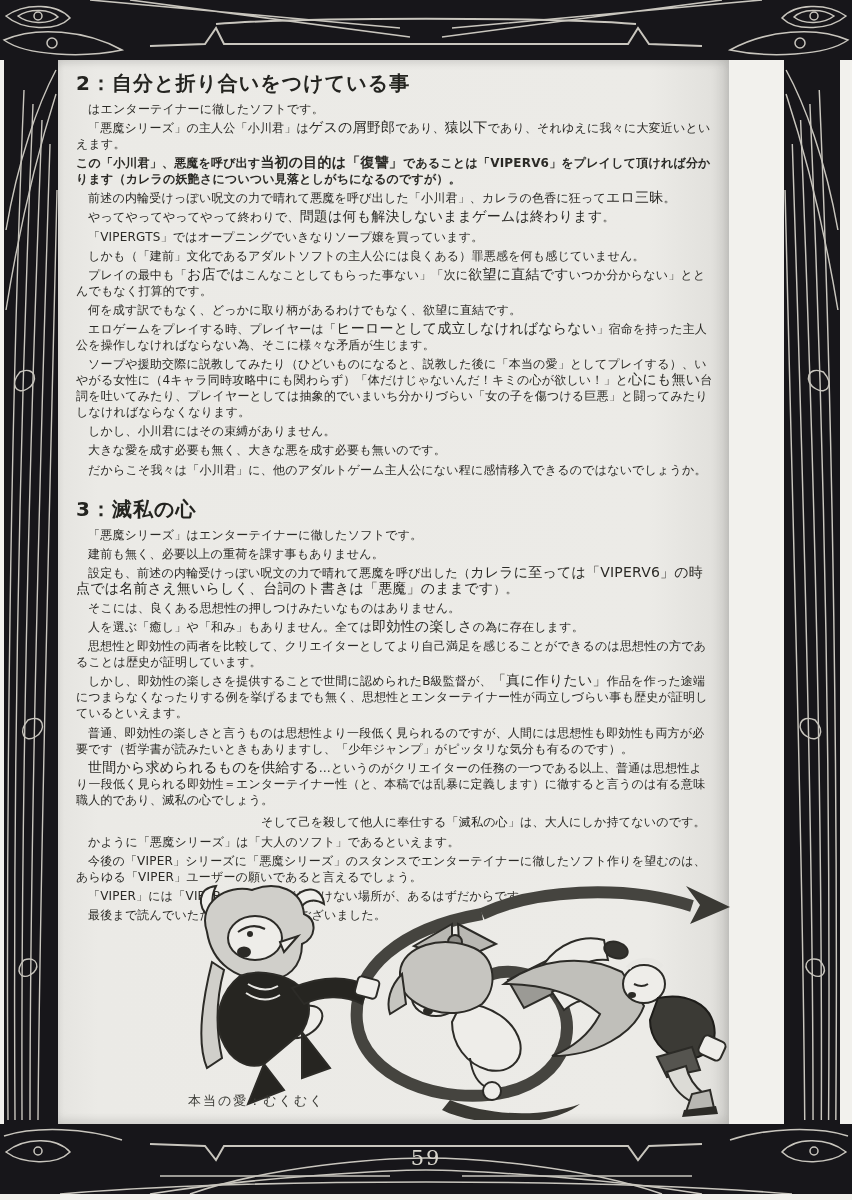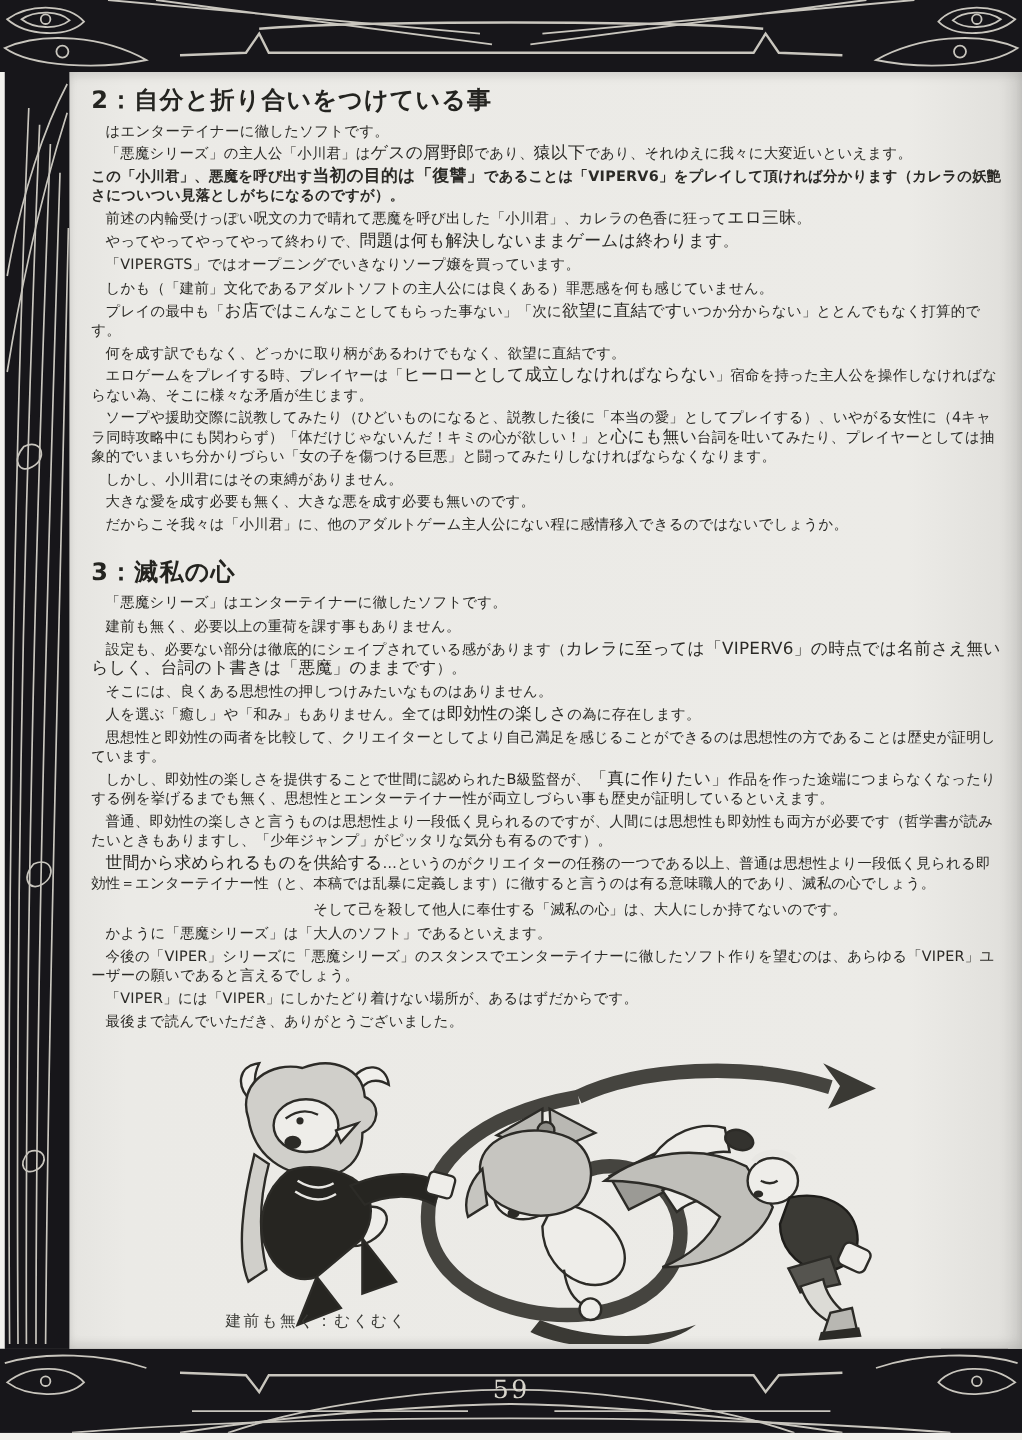--- a/index.html
+++ b/index.html
@@ -5,21 +5,21 @@
   html,body{margin:0;padding:0;background:#ffffff;}
   .page{position:relative;width:852px;height:1200px;background:#f2f1ed;overflow:hidden;
         font-family:"DejaVu Sans",sans-serif;}
   .band{position:absolute;background:#17161a;}
   .band svg{display:block;width:100%;height:100%;}
   .band-top{left:0;top:0;width:852px;height:60px;}
   .band-bottom{left:0;top:1124px;width:852px;height:70px;}
   .band-left{left:4px;top:60px;width:54px;height:1064px;}
   .band-right{left:784px;top:60px;width:56px;height:1064px;}
   .band-right svg{transform:scaleX(-1);}
-  .paper{position:absolute;left:58px;top:60px;width:794px;height:1064px;box-sizing:border-box;
+  .paper{position:absolute;left:58px;top:60px;width:671px;height:1064px;box-sizing:border-box;
          background:linear-gradient(90deg,#e5e4e0 0%,#ebeae6 6%,#ecebe7 88%,#dfdeda 100%);
          box-shadow:inset -8px 0 12px rgba(0,0,0,.10), inset 0 -5px 8px rgba(0,0,0,.06), inset 0 4px 6px rgba(0,0,0,.05);
          padding:8px 16px 0 18px;color:#2b2a26;}
   .section-heading{font-size:20px;font-weight:bold;color:#242420;letter-spacing:1px;margin:2px 0 4px 0;}
   .section+.section .section-heading{margin-top:18px;}
   .paragraphs p{margin:1px 0 3px 0;font-size:12px;line-height:1.34;text-indent:1em;letter-spacing:.2px;}
   .paragraphs p span.em{font-size:14px;line-height:1.05;}
   .paragraphs p.no-indent{text-indent:0;font-weight:bold;}
   .paragraphs p.pull-quote{text-indent:0;padding-left:185px;margin-top:6px;margin-bottom:4px;}
   .paragraphs p.gap-before{}
@@ -135,21 +135,21 @@
           <p><span>大きな愛を成す必要も無く、大きな悪を成す必要も無いのです。</span></p>
           <p><span>だからこそ我々は「小川君」に、他のアダルトゲーム主人公にない程に感情移入できるのではないでしょうか。</span></p>
         </div>
     </section>
 
     <section class="section">
       <h2 class="section-heading">3：滅私の心</h2>
       <div class="paragraphs">
           <p><span>「悪魔シリーズ」はエンターテイナーに徹したソフトです。</span></p>
           <p><span>建前も無く、必要以上の重荷を課す事もありません。</span></p>
-          <p><span>設定も、必要ない部分は徹底的にシェイプされている感があります（</span><span class="em">カレラに至っては「VIPERV6」の時点では名前さえ無いらしく、台詞のト書きは「悪魔」のままです</span><span>）。</span></p>
+          <p><span>設定も、前述の内輪受けっぽい呪文の力で晴れて悪魔を呼び出した（</span><span class="em">カレラに至っては「VIPERV6」の時点では名前さえ無いらしく、台詞のト書きは「悪魔」のままです</span><span>）。</span></p>
           <p><span>そこには、良くある思想性の押しつけみたいなものはありません。</span></p>
           <p><span>人を選ぶ「癒し」や「和み」もありません。全ては</span><span class="em">即効性の楽しさ</span><span>の為に存在します。</span></p>
           <p><span>思想性と即効性の両者を比較して、クリエイターとしてより自己満足を感じることができるのは思想性の方であることは歴史が証明しています。</span></p>
           <p><span>しかし、即効性の楽しさを提供することで世間に認められたB級監督が、</span><span class="em">「真に作りたい」</span><span>作品を作った途端につまらなくなったりする例を挙げるまでも無く、思想性とエンターテイナー性が両立しづらい事も歴史が証明しているといえます。</span></p>
           <p><span>普通、即効性の楽しさと言うものは思想性より一段低く見られるのですが、人間には思想性も即効性も両方が必要です（哲学書が読みたいときもありますし、「少年ジャンプ」がピッタリな気分も有るのです）。</span></p>
           <p><span class="em">世間から求められるものを供給する</span><span>…というのがクリエイターの任務の一つである以上、普通は思想性より一段低く見られる即効性＝エンターテイナー性（と、本稿では乱暴に定義します）に徹すると言うのは有る意味職人的であり、滅私の心でしょう。</span></p>
           <p class="pull-quote"><span>そして己を殺して他人に奉仕する「滅私の心」は、大人にしか持てないのです。</span></p>
           <p class="gap-before"><span>かように「悪魔シリーズ」は「大人のソフト」であるといえます。</span></p>
           <p><span>今後の「VIPER」シリーズに「悪魔シリーズ」のスタンスでエンターテイナーに徹したソフト作りを望むのは、あらゆる「VIPER」ユーザーの願いであると言えるでしょう。</span></p>
           <p><span>「VIPER」には「VIPER」にしかたどり着けない場所が、あるはずだからです。</span></p>
@@ -214,17 +214,17 @@
           <path d="M506,126 C534,120 558,132 562,154 C566,176 550,190 528,186 C510,182 498,166 498,148 Z" fill="#3b3a35" stroke="#1e1d1a"></path>
           <rect x="548" y="166" width="24" height="20" rx="5" fill="#eeede9" transform="rotate(25 560 176)"></rect>
           <path d="M505,185 L540,175 L548,198 L515,205 Z" fill="#55544f"></path>
           <path d="M515,200 C520,214 528,224 540,230 L552,222 C542,214 536,204 534,194 Z" fill="#dcdbd6"></path>
           <path d="M540,222 L534,240 L562,236 L558,218 Z" fill="#b8b7b2"></path>
           <path d="M532,238 L564,234 L566,242 L530,245 Z" fill="#2c2b27" stroke="none"></path>
         </g>
       </svg>
     </div>
 
-    <div class="illustration-caption">建前も無く：むくむく</div>
+    <div class="illustration-caption">本当の愛：むくむく</div>
   </div>
 
   <div class="page-number">59</div>
 </div>
 
 </body></html>

